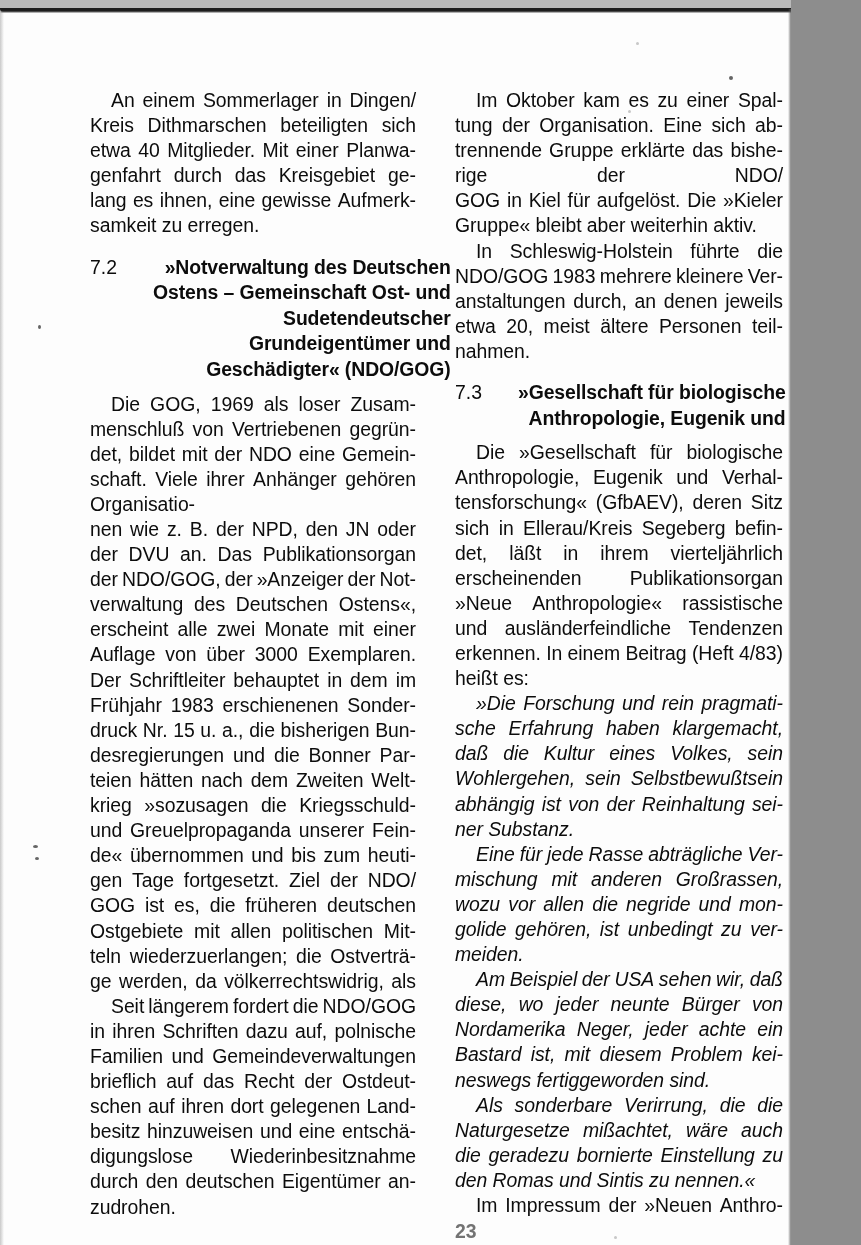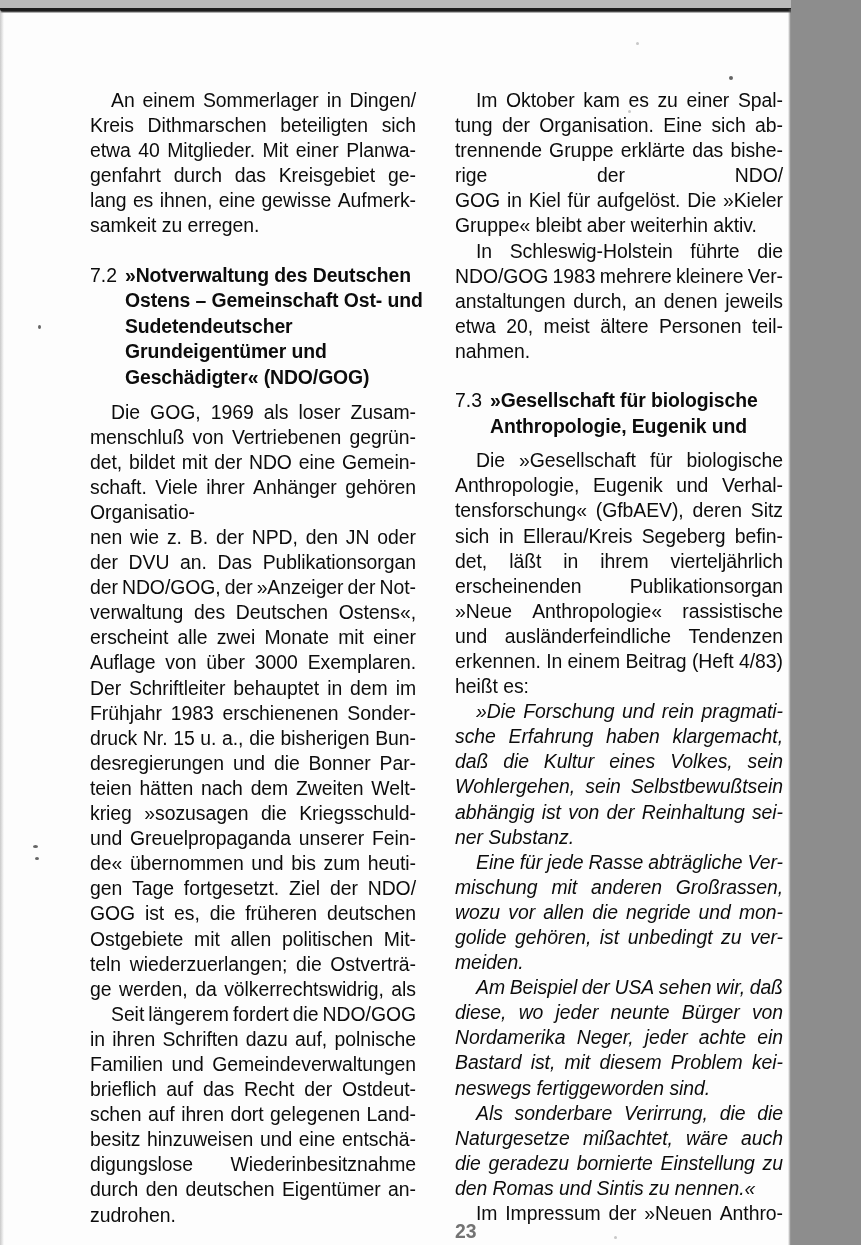--- a/index.html
+++ b/index.html
@@ -96,38 +96,39 @@
   .ln.indent { padding-left: 21px; }
 
   .para { margin: 0; }
 
   
   .ln.ital { font-style: italic; }
 
   
   .heading {
     display: flex;
-    margin-top: 24px;
+    margin-top: 16px;
     margin-bottom: 9px;
+    gap: 28px;
   }
   .heading .num {
     flex: 0 0 auto;
     width: 35px;
     font-size: 19.4px;
     line-height: 25.6px;
     color: #0c0c0c;
   }
   .heading .htext {
     flex: 1 1 auto;
     font-weight: bold;
     font-size: 19.4px;
     line-height: 25.6px;
     letter-spacing: -0.1px;
   }
-  .heading .htext .hl { display: block; white-space: pre; }
+  .heading .htext .hl { display: block; white-space: pre; text-align: right; }
 
   
   .folio {
     position: absolute;
     left: 455px;
     top: 1220px;
     width: 328px;
     text-align: left;
     font-size: 19.4px;
     font-weight: bold;

